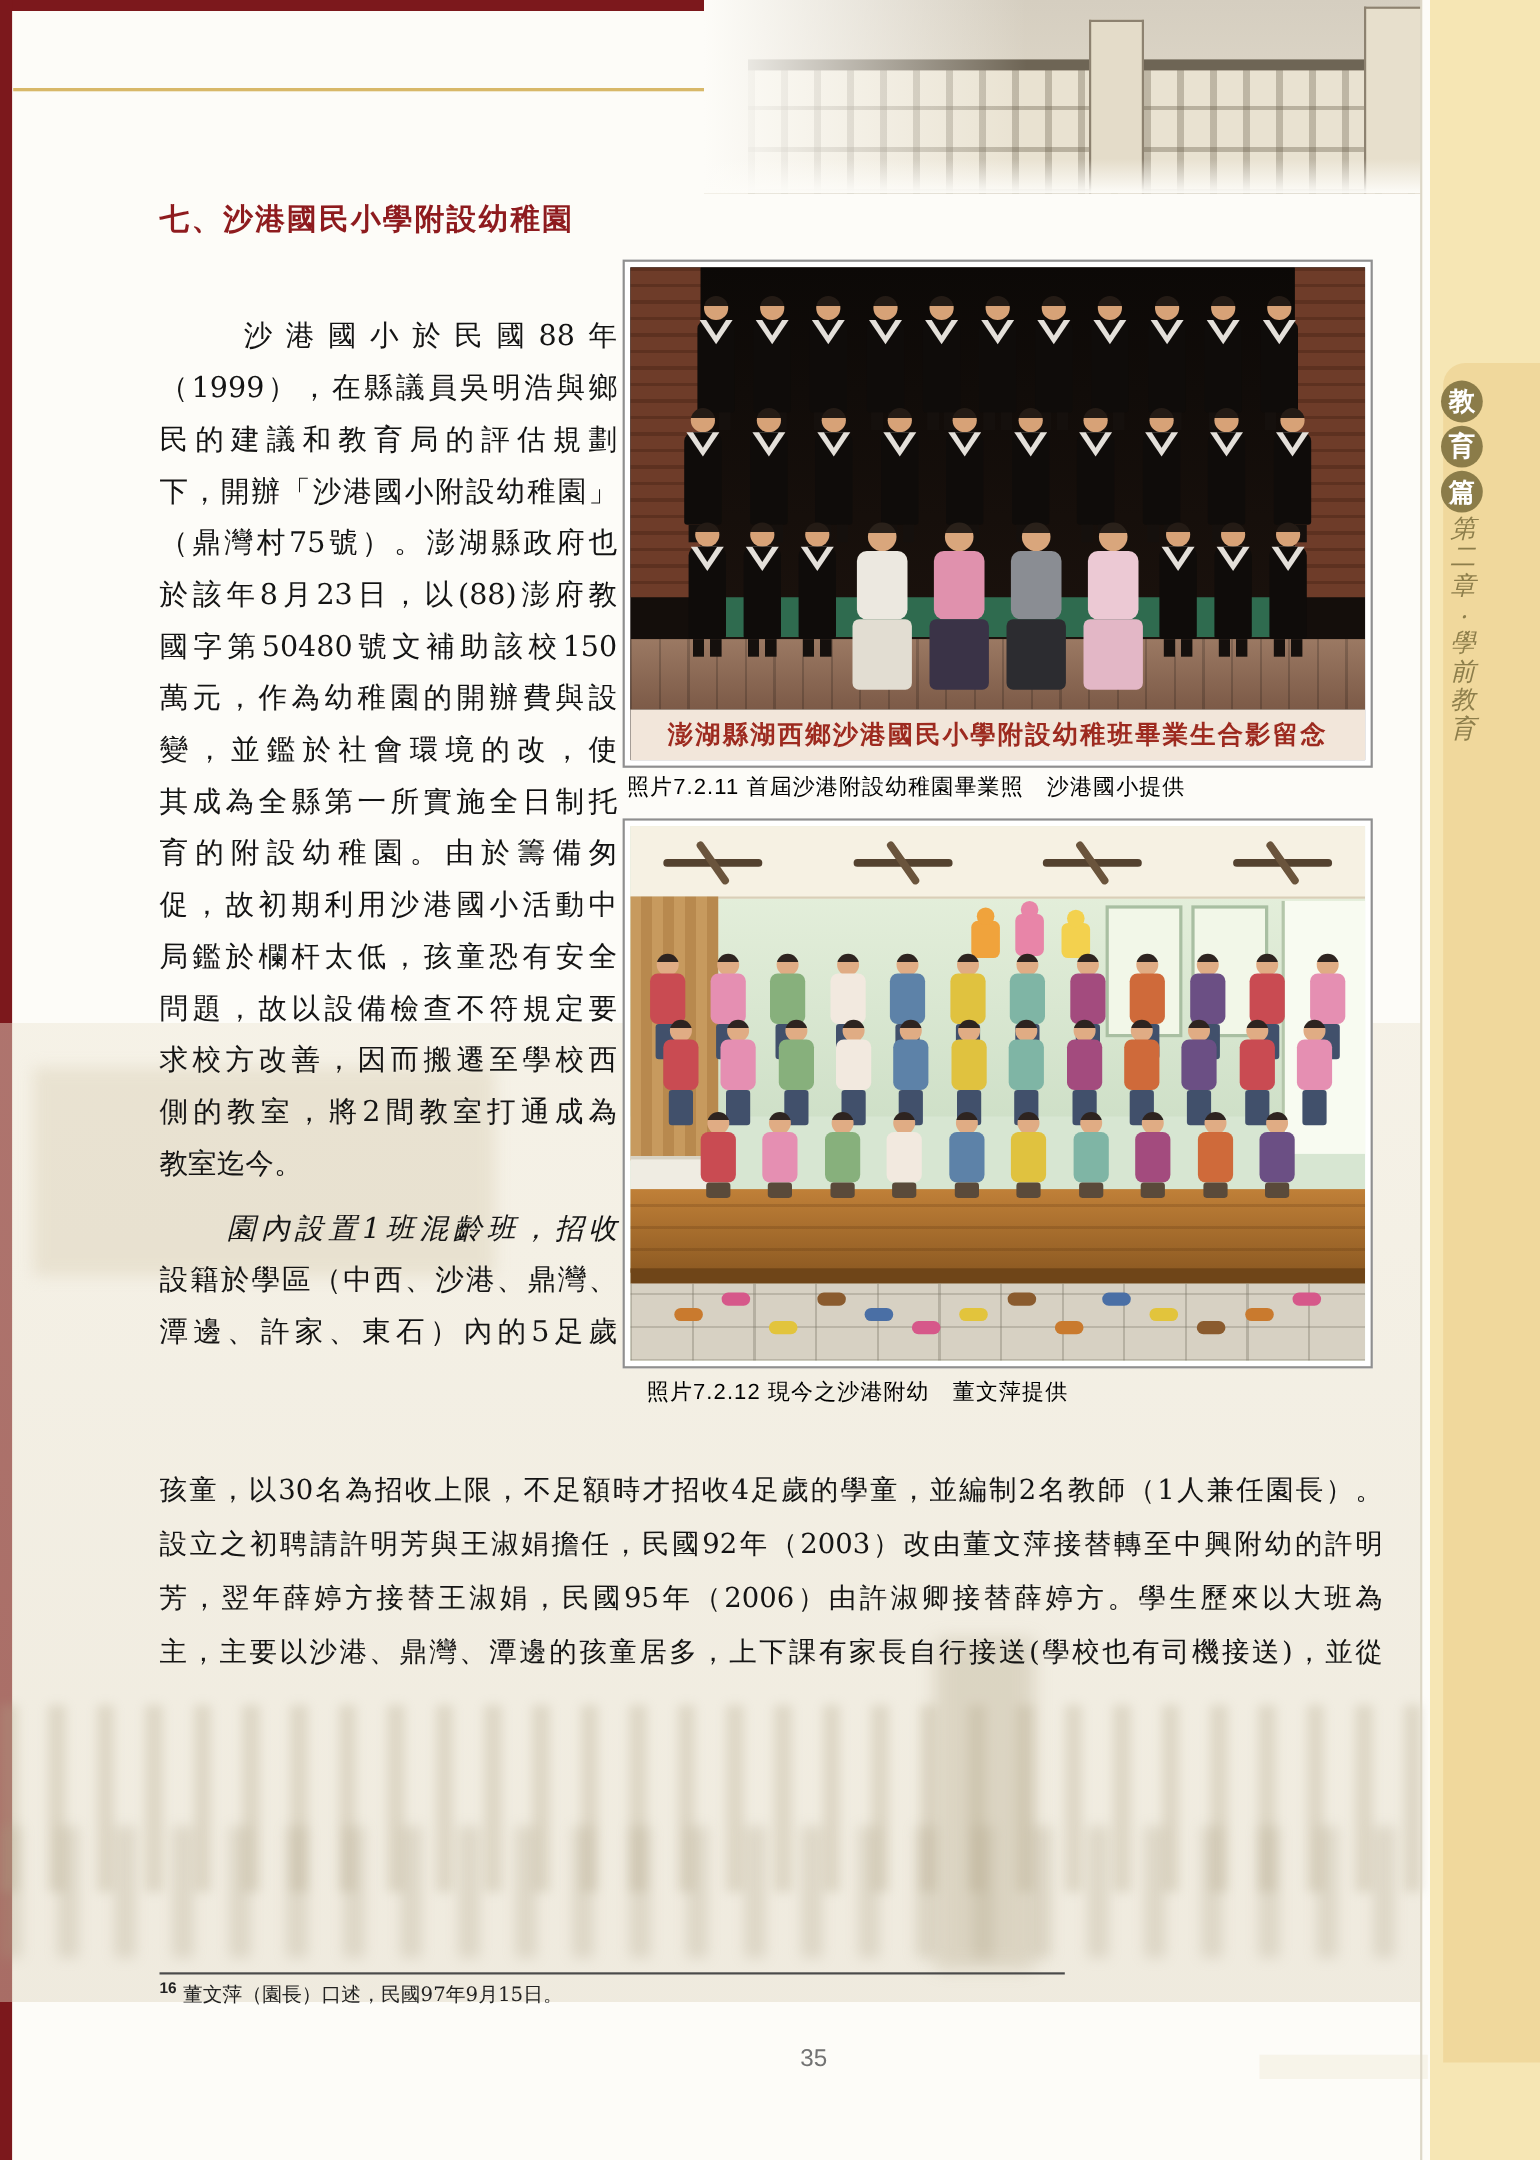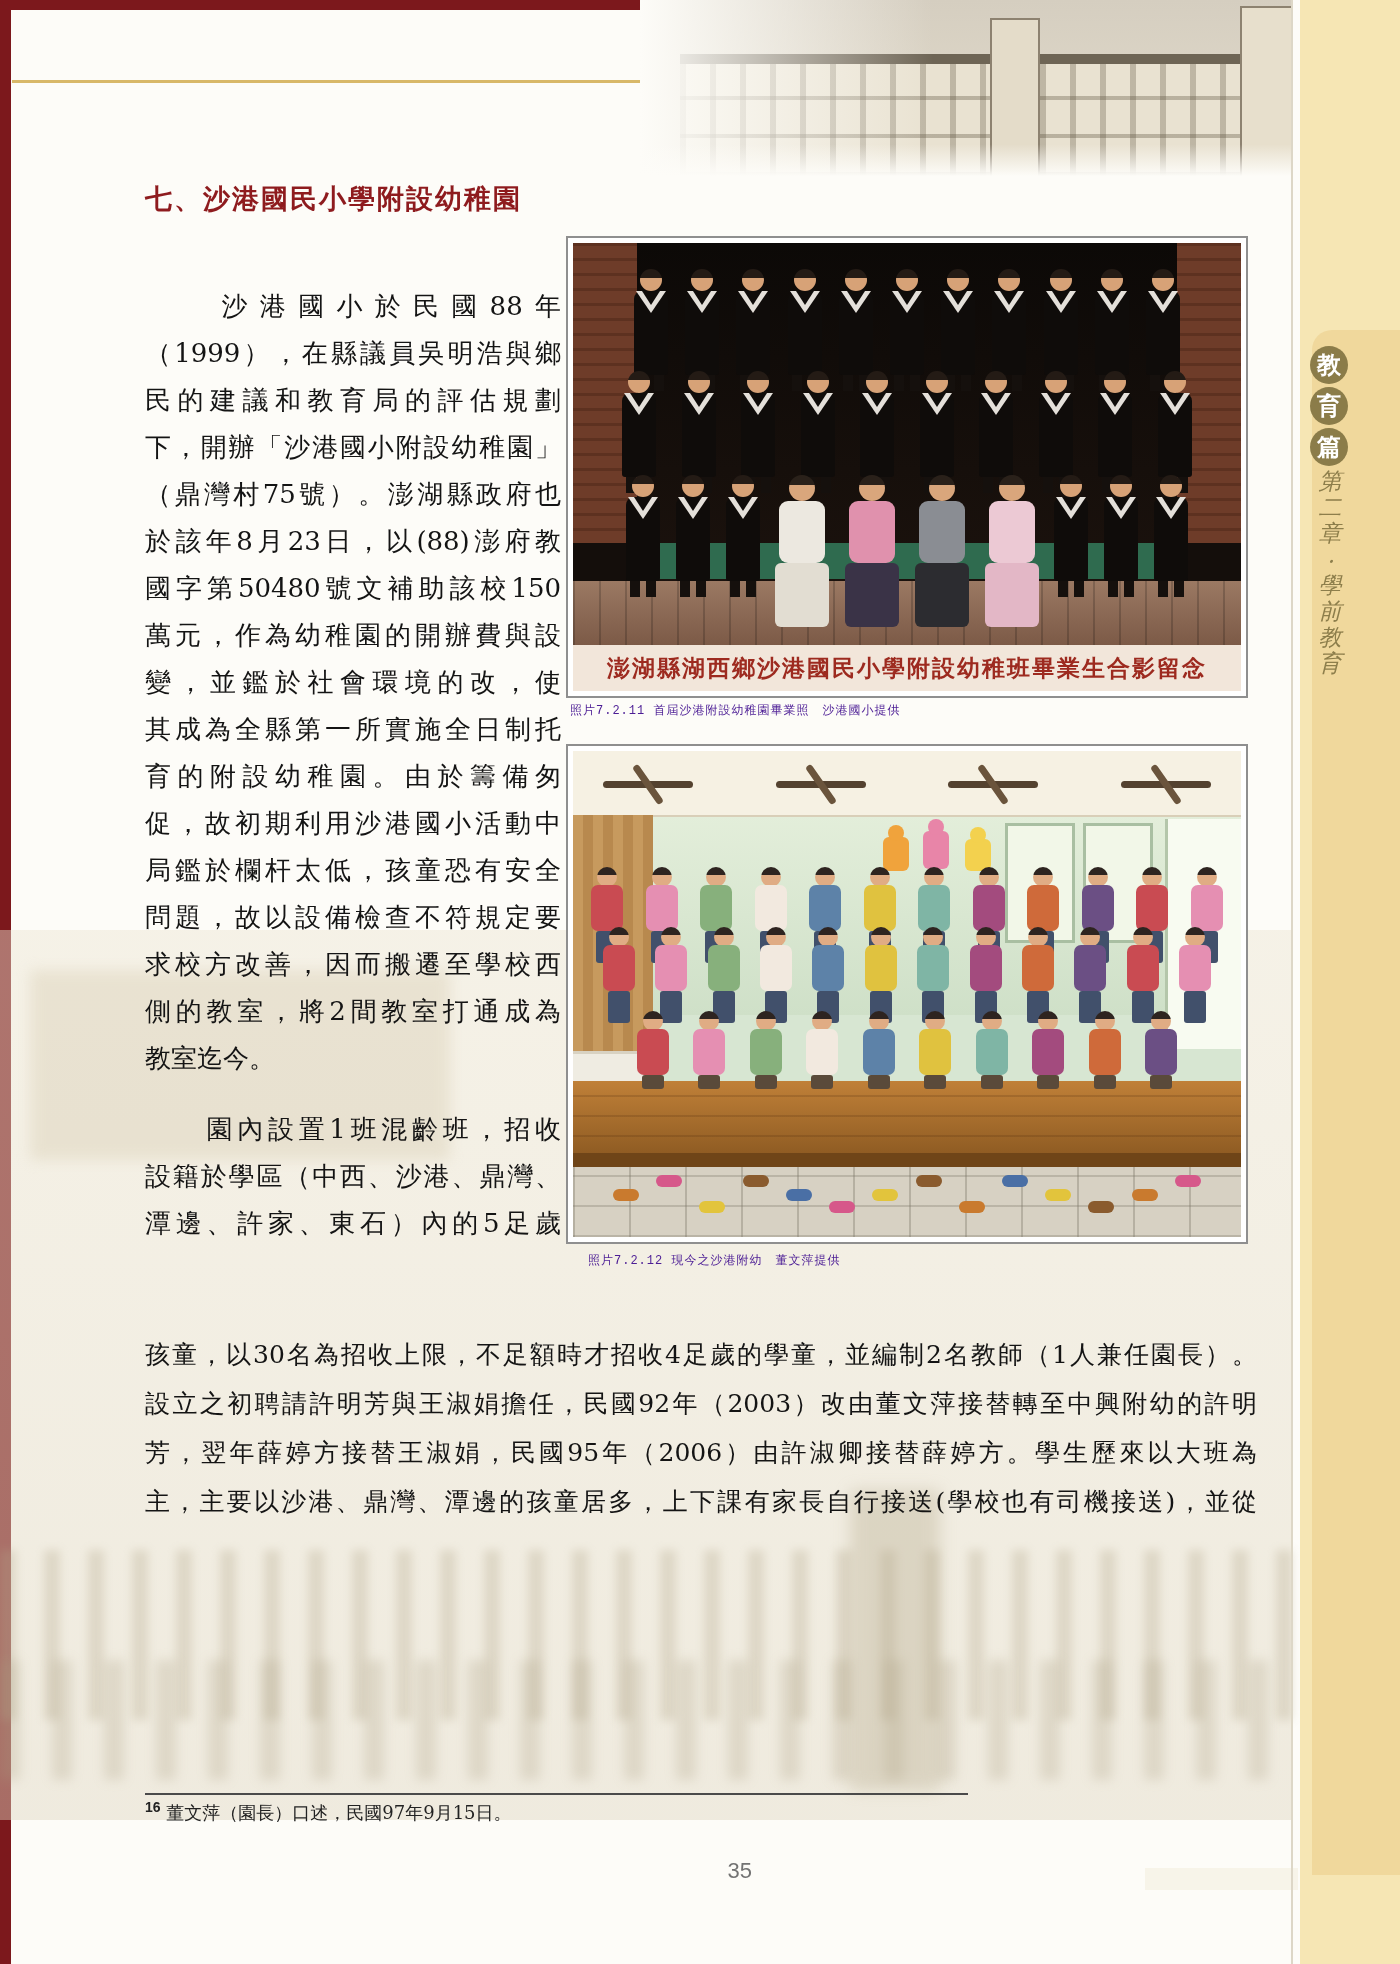--- a/index.html
+++ b/index.html
@@ -49,27 +49,27 @@
   .wm .w5{position:absolute;left:850px;top:560px;width:90px;height:300px;opacity:.35;filter:blur(8px);
           background:#b5a98b;}
   .footer-accent{left:1145px;top:1868px;width:153px;height:22px;background:#f6f2e6;opacity:.85;}
 
   
   .heading{left:145px;top:181px;font-family:"Liberation Sans","DejaVu Sans",sans-serif;
            font-weight:bold;font-size:27px;letter-spacing:2px;color:#8e1b1e;}
   .tcol{left:145px;top:283px;width:416px;font-size:26px;line-height:47px;color:#141414;}
   .tcol div{text-align:justify;text-align-last:justify;text-justify:inter-character;height:47px;}
   .tcol div.end{text-align-last:left;}
-  .tcol div.para{margin-top:24px;}
+  .tcol div.para{margin-top:12px;font-style:italic;}
   .tfull{left:145px;top:1330px;width:1112px;font-size:25px;line-height:49px;color:#141414;}
   .tfull div{text-align:justify;text-align-last:justify;text-justify:inter-character;height:49px;}
   .tfull div.end{text-align-last:left;}
   sup.ref{font-family:"Liberation Sans",sans-serif;font-weight:bold;font-size:14px;vertical-align:super;line-height:0;}
 
-  .caption{font-family:Liberation Mono, monospace;font-size:12px;color:#4c1d95;letter-spacing:1px;}
+  .caption{font-family:Liberation Sans, sans-serif;font-size:20px;color:#000000;letter-spacing:1px;}
   .cap1{left:570px;top:702px;width:660px;}
   .cap2{left:588px;top:1252px;width:660px;}
 
   .fn-rule{left:145px;top:1793px;width:823px;height:2px;background:#4a4a4a;}
   .footnote{left:145px;top:1801px;width:820px;font-size:18px;color:#222;}
   .pagenum{left:656px;top:1858px;width:96px;text-align:right;
            font-family:"Liberation Sans",sans-serif;font-size:22px;color:#737373;}
 
   
   .pframe{background:#fff;border:2px solid #8f8f8f;padding:5px;box-sizing:border-box;}

